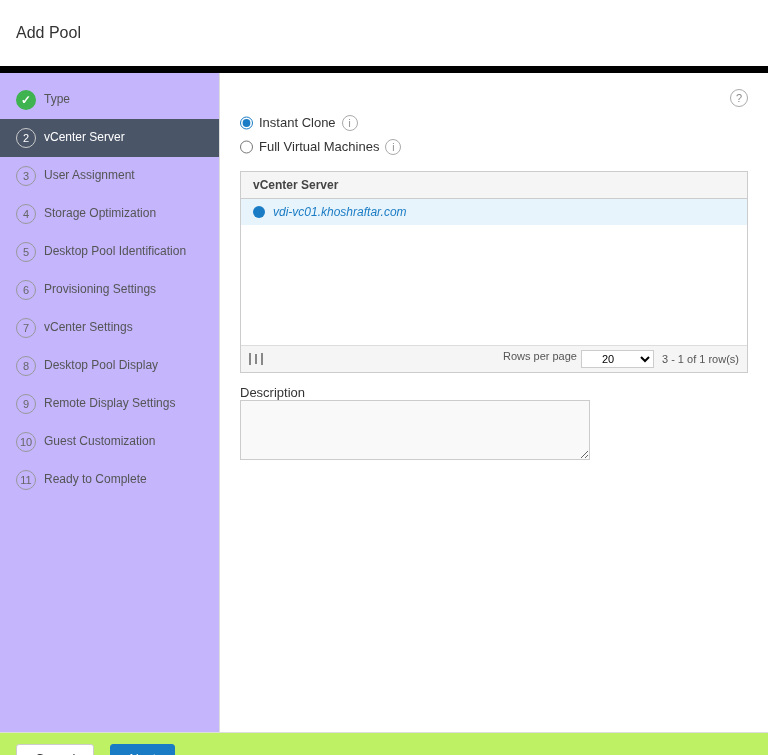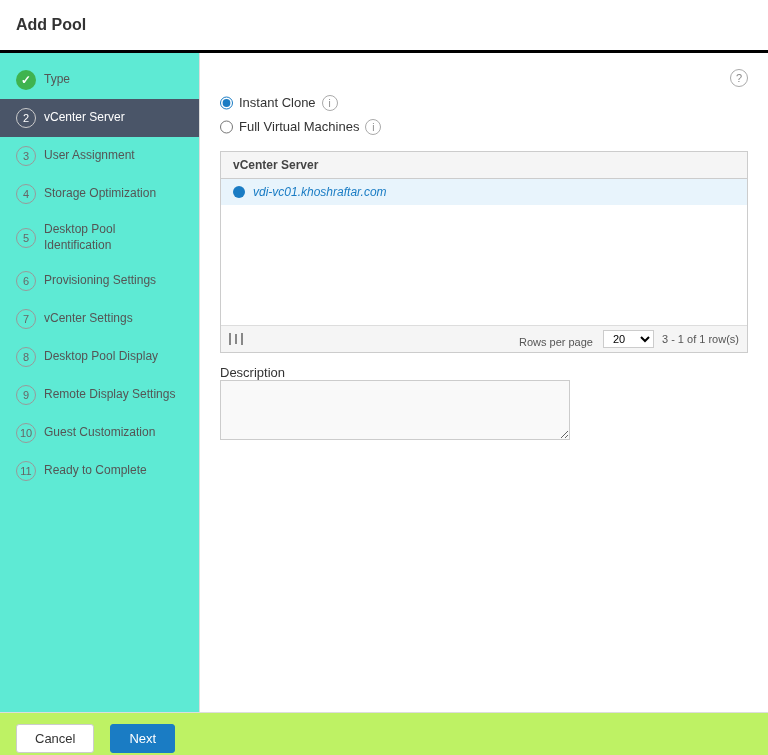--- a/index.html
+++ b/index.html
@@ -6,34 +6,34 @@
     body {
       font-family: -apple-system, BlinkMacSystemFont, "Segoe UI", Arial, sans-serif;
       font-size: 13px;
       background: #f4f4f4;
       color: #333;
       width: 768px;
       height: 755px;
       overflow: hidden;
     }
     .page-header {
-      padding: 16px 16px;
+      padding: 24px 16px;
       font-size: 16px;
-      font-weight: 700;
-      color: #333;
-      background: #fff;
-      border-bottom: 3px solid #000000;
+      font-weight: 400;
+      color: #333;
+      background: #fff;
+      border-bottom: 7px solid #000000;
     }
     .main-layout {
       display: flex;
       height: calc(755px - 44px - 52px);
     }
     .sidebar {
-      width: 200px;
-      background: #5eead4;
+      width: 220px;
+      background: #c4b5fd;
       border-right: 1px solid #ddd;
       padding: 8px 0;
       flex-shrink: 0;
     }
     .sidebar-item {
       display: flex;
       align-items: center;
       padding: 9px 16px;
       cursor: pointer;
       color: #555;
@@ -157,26 +157,26 @@
       border-top: 1px solid #ddd;
       gap: 8px;
       font-size: 11px;
       color: #555;
     }
     .table-footer-left {
       margin-right: auto;
     }
     .rows-per-page {
       display: flex;
-      align-items: flex-end;
-      gap: 10px;
+      align-items: flex-start;
+      gap: 4px;
     }
     select.rpp-select {
       font-size: 11px;
-      padding: 1px 5px;
+      padding: 1px 16px;
       border: 1px solid #ccc;
       background: #fff;
     }
     .columns-icon {
       display: flex;
       align-items: center;
       gap: 2px;
       cursor: pointer;
     }
     .col-bar {

